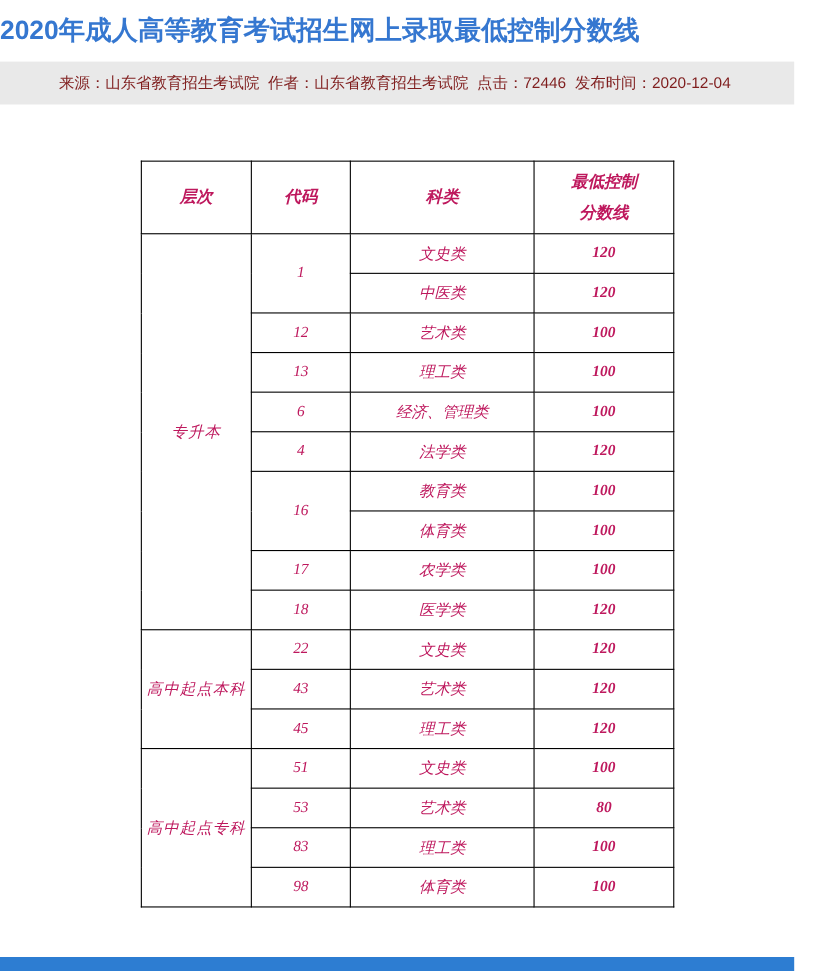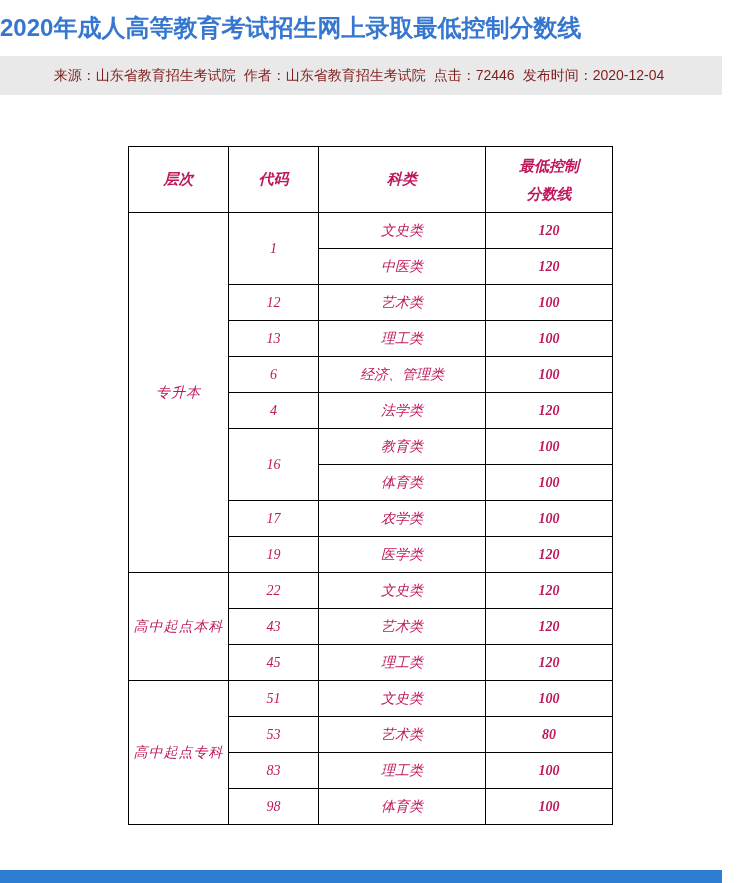--- a/index.html
+++ b/index.html
@@ -154,21 +154,21 @@
           <tr>
             <td class="category-cell">体育类</td>
             <td class="score-cell">100</td>
           </tr>
           <tr>
             <td class="code-cell">17</td>
             <td class="category-cell">农学类</td>
             <td class="score-cell">100</td>
           </tr>
           <tr>
-            <td class="code-cell">19</td>
+            <td class="code-cell">18</td>
             <td class="category-cell">医学类</td>
             <td class="score-cell">120</td>
           </tr>
           <tr>
             <td class="level-cell" rowspan="3">高中起点本科</td>
             <td class="code-cell">22</td>
             <td class="category-cell">文史类</td>
             <td class="score-cell">120</td>
           </tr>
           <tr>

